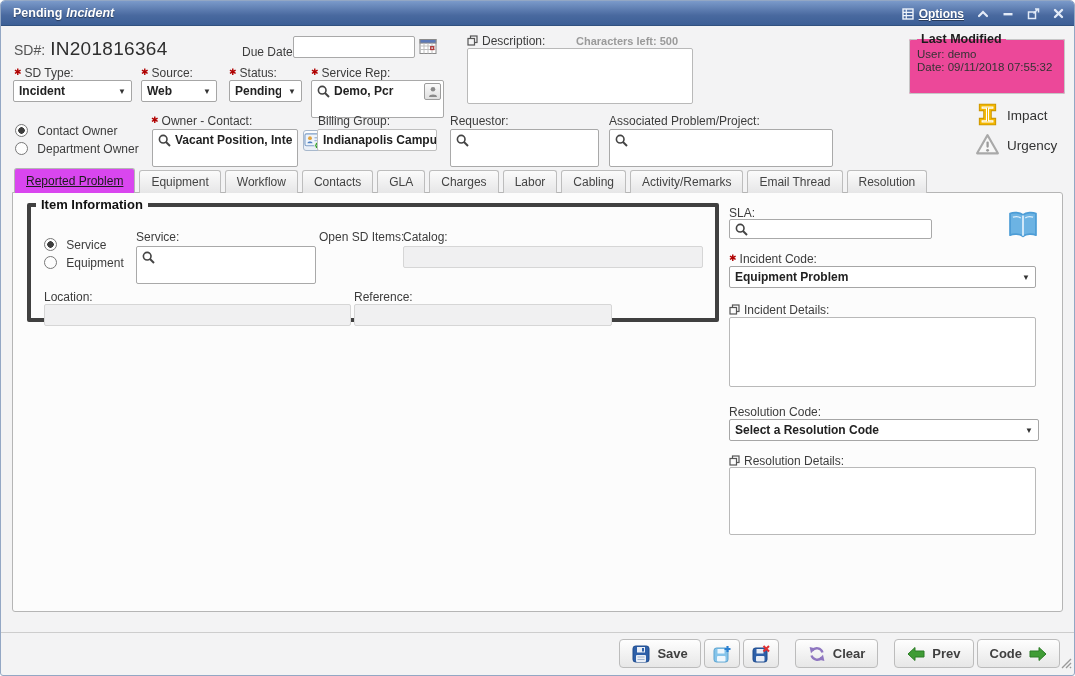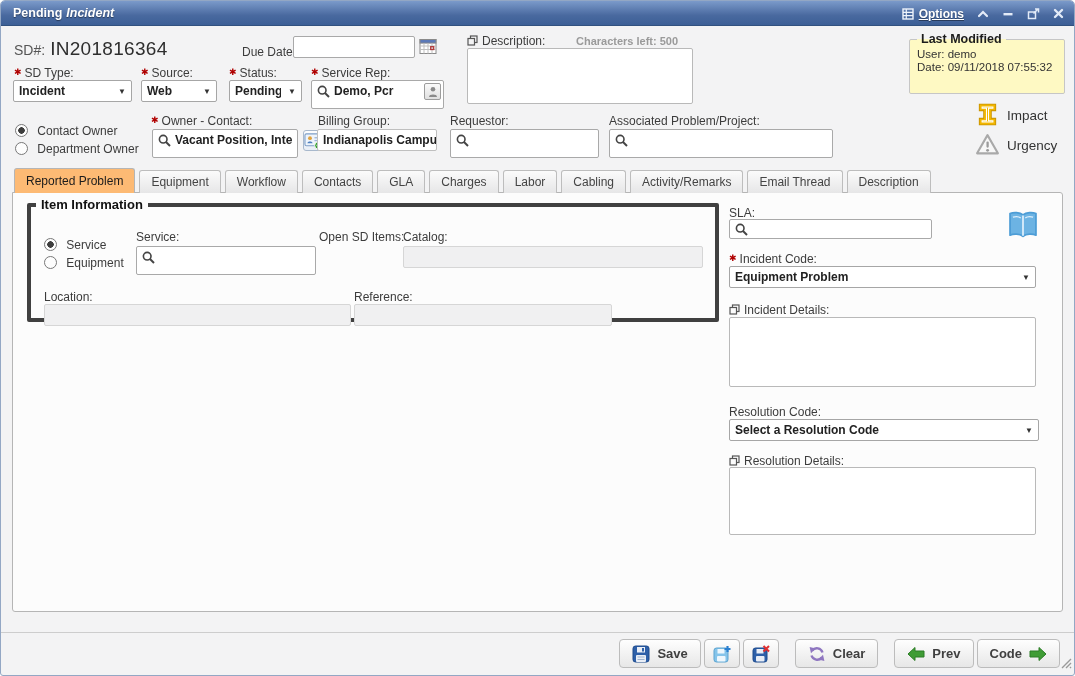--- a/index.html
+++ b/index.html
@@ -21,21 +21,21 @@
   .tb-ico { display:flex; align-items:center; cursor:pointer; }
 
   
   .lbl { position:absolute; font-size:12px; color:#3c3c3c; white-space:nowrap; }
   .req { color:#b00000; font-size:9px; vertical-align:2px; margin-right:3px; }
   .tin { position:absolute; border:1px solid #a9a9a9; border-radius:2px; background:#fff;
     font-family:inherit; font-size:12px; color:#222; padding:0 5px; }
   .tin:disabled, .din { background:#f0f0f1; border-color:#d6d6d6; }
   .ta { position:absolute; border:1px solid #b9b9b9; border-radius:2px; background:#fff;
     font-family:inherit; font-size:12px; padding:3px 5px; resize:none; }
-  .sfield { position:absolute; height:29px; border:1px solid #a9a9a9; border-radius:2px; background:#fff; }
+  .sfield { position:absolute; height:38px; border:1px solid #a9a9a9; border-radius:2px; background:#fff; }
   .sfield .mag { position:absolute; left:5px; top:4px; }
   .sfield input { position:absolute; inset:0; border:0; background:transparent; outline:none;
     padding:0 4px 0 22px; font-family:inherit; font-size:12px; font-weight:bold; color:#222; width:100%; height:100%; }
   .sfield .val { position:absolute; left:22px; right:4px; top:3px; font-size:12px; font-weight:bold;
     color:#222; white-space:nowrap; overflow:hidden; }
   .selwrap { position:absolute; height:22px; }
   .selwrap select { width:100%; height:100%; appearance:none; -webkit-appkit-appearance:none; -webkit-appearance:none;
     border:1px solid #a6a6a6; border-radius:2px; background:#fff; font-family:inherit;
     font-size:12px; font-weight:bold; color:#222; padding:0 20px 0 5px; }
   .dd-arrow { position:absolute; right:6px; top:7px; font-size:8px; color:#333; pointer-events:none; }
@@ -45,32 +45,32 @@
     border-radius:50%; background:#fdfdfd; vertical-align:-2px; margin-right:6px; }
   .radio:checked { background:radial-gradient(circle,#3d3d3d 0 3px,#fdfdfd 3.5px); }
   .radio-row { position:absolute; font-size:12px; color:#3c3c3c; white-space:nowrap; cursor:default; }
   .popicon { margin-right:4px; vertical-align:-1px; }
 
   
   .sdwrap { position:absolute; left:13px; top:37px; display:flex; align-items:baseline; }
   .sd-label { font-size:14px; color:#555; }
   .sd-num { font-size:19px; color:#2e2e2e; margin-left:5px; letter-spacing:.3px; }
   .lastmod { position:absolute; left:908px; top:31px; width:156px; height:62px;
-    border:1px solid #c6c6c6; border-radius:2px; padding:1px 7px; background:#fef9c3; }
+    border:1px solid #c6c6c6; border-radius:2px; padding:1px 7px; background:#ec4899; }
   .lastmod legend { font-size:12.5px; font-weight:bold; color:#1c1c1c; padding:0 4px; }
   .lastmod div { font-size:11.5px; color:#333; margin-top:1px; }
   .iconlbl { position:absolute; font-size:13.5px; color:#333; }
 
   
   .tabs { position:absolute; left:13px; top:168px; display:flex; align-items:flex-end; height:24px; z-index:3; }
   .tab { height:23px; line-height:22px; padding:0 11px; margin-right:4px; font-size:12px; color:#444;
     background:linear-gradient(#fbfbfb,#e6e6e7); border:1px solid #bdbdbd; border-bottom:none;
     border-radius:3px 3px 0 0; cursor:pointer; white-space:nowrap; }
-  .tab.active { height:25px; line-height:24px; background:#fdba74; border-color:#b5b5b5;
-    color:#1c1c1c; position:relative; z-index:4; }
+  .tab.active { height:25px; line-height:24px; background:#d946ef; border-color:#b5b5b5;
+    color:#1c1c1c; position:relative; z-index:4;text-decoration:underline; }
 
   
   .panel { position:absolute; left:11px; top:191px; width:1051px; height:420px;
     background:#fcfcfc; border:1px solid #b5b5b5; border-radius:0 3px 3px 3px; }
   .iteminfo { position:absolute; left:14px; top:4px; width:692px; height:125px;
     border:4px solid #404040; border-radius:2px; }
   .iteminfo legend { font-size:13px; font-weight:bold; color:#111; padding:0 5px; margin-left:5px; }
 
   
   .footline { position:absolute; left:0; top:631px; right:0; height:1px; background:#cdcdcd; }
@@ -257,21 +257,21 @@
     <div class="tab active">Reported Problem</div>
     <div class="tab">Equipment</div>
     <div class="tab">Workflow</div>
     <div class="tab">Contacts</div>
     <div class="tab">GLA</div>
     <div class="tab">Charges</div>
     <div class="tab">Labor</div>
     <div class="tab">Cabling</div>
     <div class="tab">Activity/Remarks</div>
     <div class="tab">Email Thread</div>
-    <div class="tab">Description</div>
+    <div class="tab">Resolution</div>
   </div>
 
   <div class="panel">
 
     <fieldset class="iteminfo">
       <legend>Item Information</legend>
 
       <label class="radio-row" style="left:13px; top:26px;">
         <input type="radio" class="radio" name="itemtype" checked="" style="">
         <span>Service</span>

